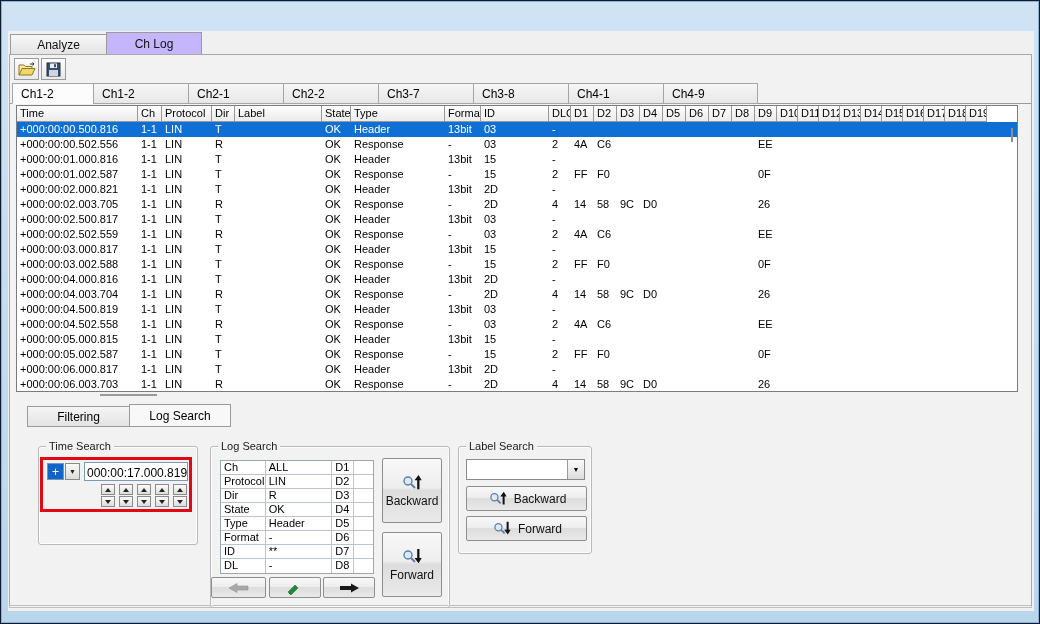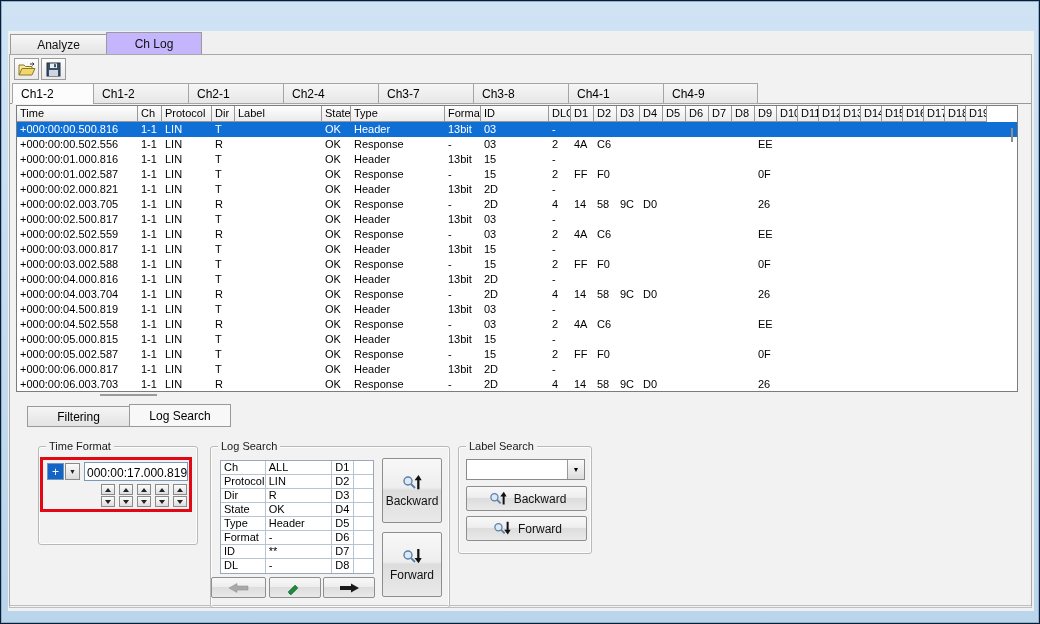--- a/index.html
+++ b/index.html
@@ -159,21 +159,21 @@
             <rect x="8" y="2.2" width="2" height="3" fill="#3a4e66"></rect>
             <rect x="3" y="8" width="9" height="6" fill="#cdd6e0"></rect>
           </svg>
         </div>
       </div>
 
       <div class="ch-tabs" id="ch-tabs">
           <div class="ctab active">Ch1-2</div>
           <div class="ctab">Ch1-2</div>
           <div class="ctab">Ch2-1</div>
-          <div class="ctab">Ch2-4</div>
+          <div class="ctab">Ch2-2</div>
           <div class="ctab">Ch3-7</div>
           <div class="ctab">Ch3-8</div>
           <div class="ctab">Ch4-1</div>
           <div class="ctab">Ch4-9</div>
         </div>
 
       <div class="logtable" id="logtable">
         <div class="vthumb"></div>
       <div class="hrow">
             <div class="hcell" style="width: 121px;">Time</div>
@@ -766,21 +766,21 @@
           </div>
         </div>
       <div class="hthumb"></div>
 
       <div class="bottom-tabs" id="bottom-tabs">
           <div class="btab">Filtering</div>
           <div class="btab active">Log Search</div>
         </div>
 
       <div class="group g-time">
-        <span class="group-title">Time Format</span>
+        <span class="group-title">Time Search</span>
       </div>
       <div class="redbox"></div>
       <div class="sign-combo">
         <span class="sign-cell">+</span>
         <span class="sign-drop">▼</span>
       </div>
       <input class="time-field" readonly="" value="000:00:17.000.819" style="">
       <div class="spinners" id="spinners">
           <div class="spin-pair">
             <div class="spin-btn">

